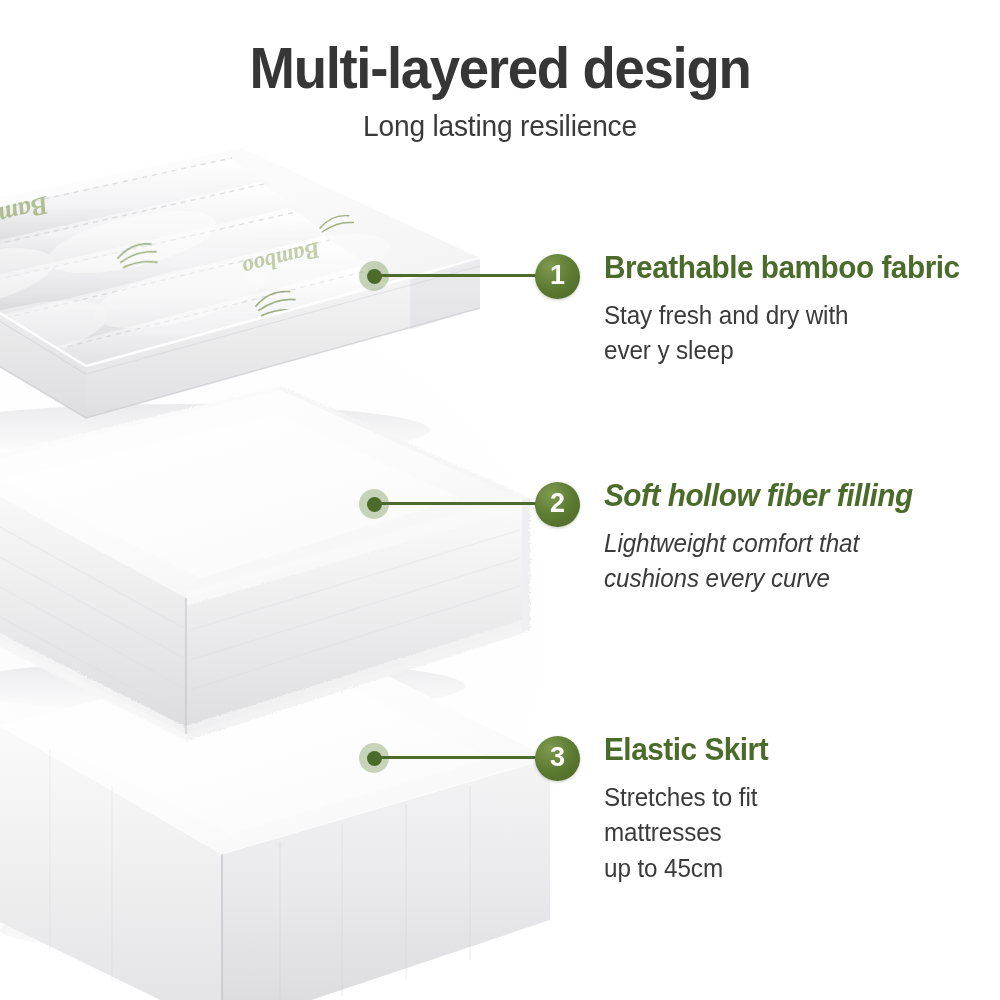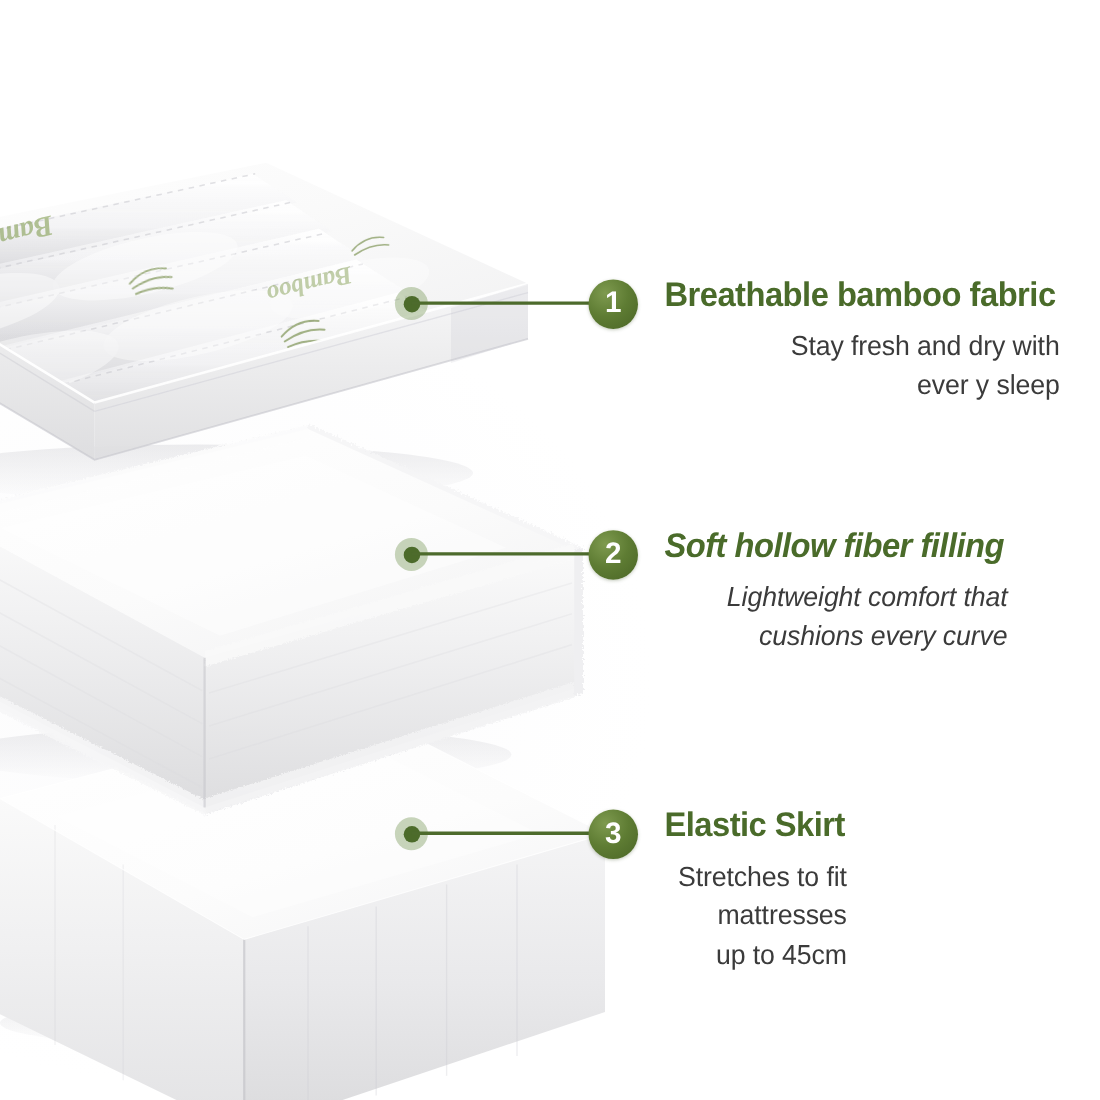--- a/index.html
+++ b/index.html
@@ -89,21 +89,21 @@
     box-shadow:0 1px 3px rgba(60,80,35,0.30);
     display:flex; align-items:center; justify-content:center;
     color:#ffffff;
     font-size:27px;
     font-weight:bold;
     line-height:1;
     padding-bottom:2px;
     font-stretch:condensed;
   }
 
-  .ctext { position:absolute;text-align:right; }
+  .ctext { position:absolute; }
 
   .chead {
     font-size:31px;
     font-weight:bold;
     color:#4a6b2a;
     letter-spacing:-0.5px;
     line-height:1.05;
     white-space:nowrap;
     transform:scaleX(0.96);
     transform-origin:left center;
@@ -134,20 +134,24 @@
   .row3 .marker { left:359px; top:743px; }
   .row3 .leader { left:374px; top:756px; width:168px; }
   .row3 .badge  { left:535px; top:736px; }
   .row3 .ctext  { left:604px; top:734px; }
 </style>
 </head>
 <body>
 
 <div id="stage">
 
+  <div class="header">
+    <div class="title">Multi-layered design</div>
+    <div class="subtitle">Long lasting resilience</div>
+  </div>
 
   <div id="product">
     <svg viewBox="0 0 720 810" preserveAspectRatio="none" aria-hidden="true">
       <defs>
         <linearGradient id="topFace" x1="0" y1="0" x2="0.85" y2="1">
           <stop offset="0%" stop-color="#ffffff"></stop>
           <stop offset="45%" stop-color="#fafafa"></stop>
           <stop offset="100%" stop-color="#f0f0f1"></stop>
         </linearGradient>
         <linearGradient id="topSide" x1="0" y1="0" x2="0" y2="1">

